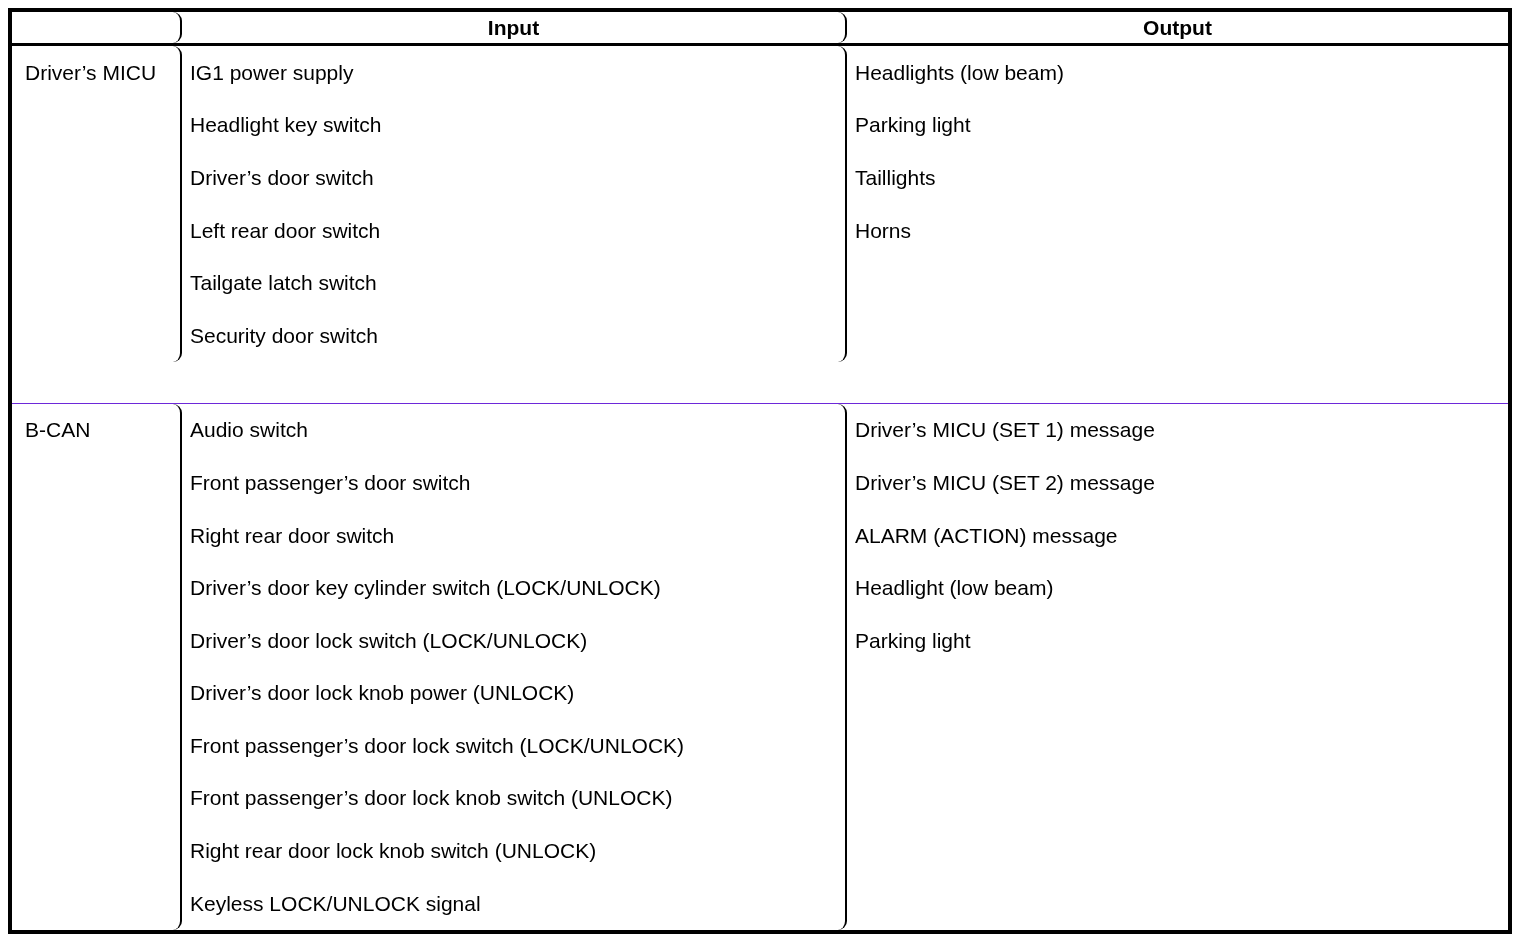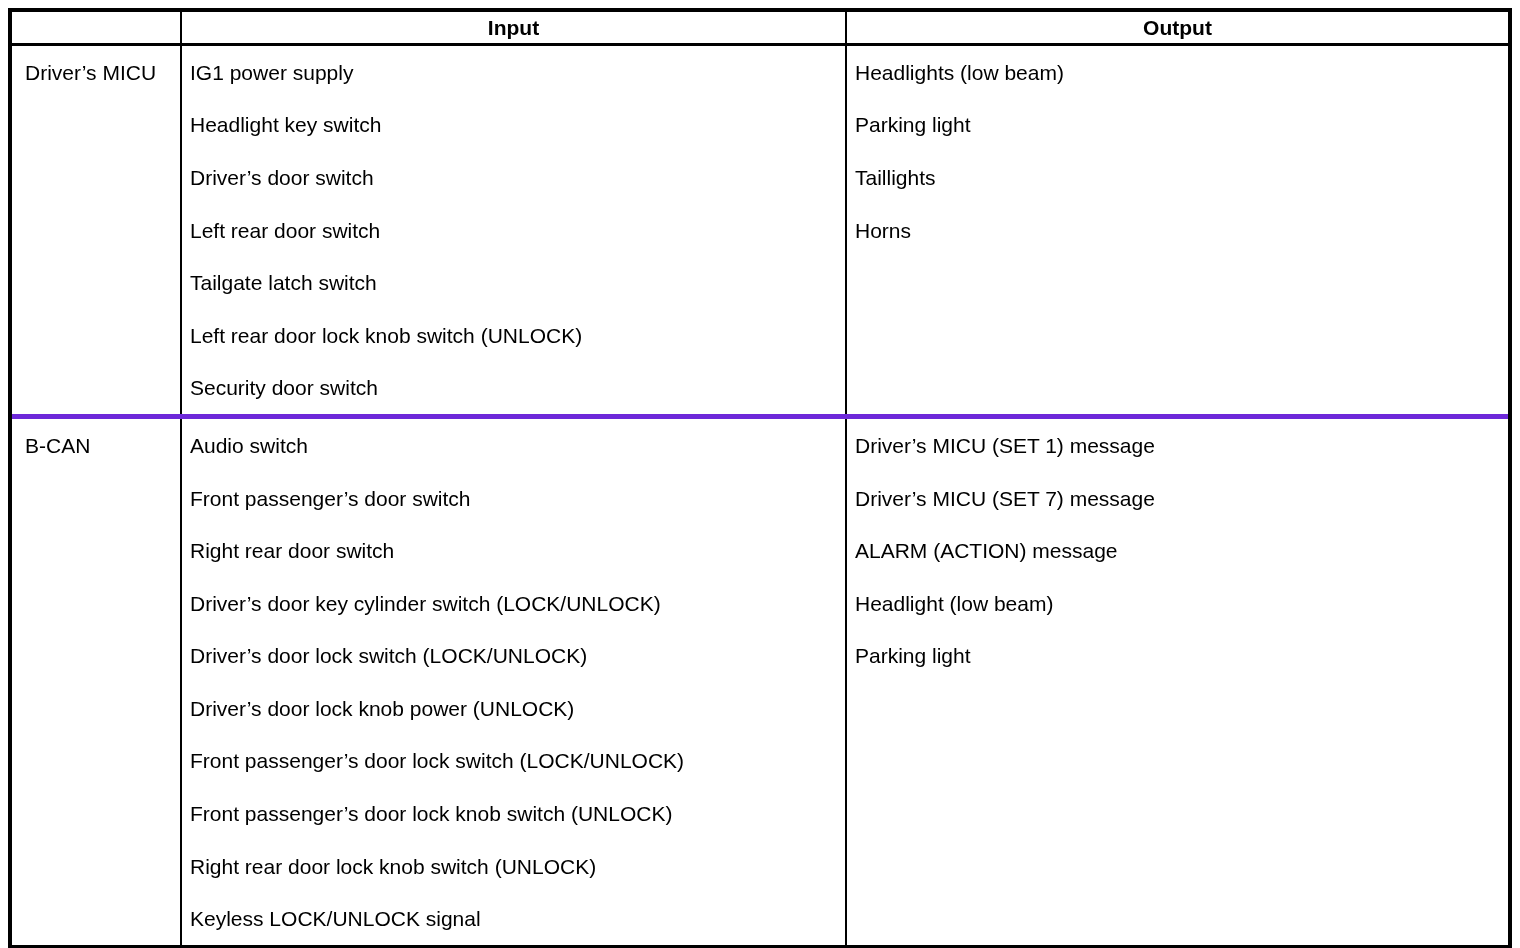--- a/index.html
+++ b/index.html
@@ -22,28 +22,30 @@
     background: #ffffff;
   }
   .row {
     display: grid;
     grid-template-columns: 170px 665px 1fr;
   }
   .header-row {
     border-bottom: 3px solid #000000;
   }
   .body-row + .body-row {
-    border-top: 5px solid #6d28d9;
+    border-top: 1px solid #6d28d9;
+    margin-top: 41px;
   }
   .cell {
     padding: 0;
     background: #ffffff;
   }
   .col-source, .col-input {
     border-right: 2px solid #000000;
+    border-radius: 9px;
   }
   .header-cell {
     height: 31px;
     display: flex;
     align-items: center;
     justify-content: center;
     font-weight: bold;
     font-size: 21px;
   }
   .slot {
@@ -71,21 +73,20 @@
   <div class="row body-row">
     <div class="cell col-source">
       <div class="slot">Driver’s MICU</div>
     </div>
     <div class="cell col-input">
         <div class="slot">IG1 power supply</div>
         <div class="slot">Headlight key switch</div>
         <div class="slot">Driver’s door switch</div>
         <div class="slot">Left rear door switch</div>
         <div class="slot">Tailgate latch switch</div>
-        <div class="slot">Left rear door lock knob switch (UNLOCK)</div>
         <div class="slot">Security door switch</div>
       </div>
     <div class="cell">
         <div class="slot">Headlights (low beam)</div>
         <div class="slot">Parking light</div>
         <div class="slot">Taillights</div>
         <div class="slot">Horns</div>
       </div>
   </div>
 
@@ -100,20 +101,20 @@
         <div class="slot">Driver’s door key cylinder switch (LOCK/UNLOCK)</div>
         <div class="slot">Driver’s door lock switch (LOCK/UNLOCK)</div>
         <div class="slot">Driver’s door lock knob power (UNLOCK)</div>
         <div class="slot">Front passenger’s door lock switch (LOCK/UNLOCK)</div>
         <div class="slot">Front passenger’s door lock knob switch (UNLOCK)</div>
         <div class="slot">Right rear door lock knob switch (UNLOCK)</div>
         <div class="slot">Keyless LOCK/UNLOCK signal</div>
       </div>
     <div class="cell">
         <div class="slot">Driver’s MICU (SET 1) message</div>
-        <div class="slot">Driver’s MICU (SET 7) message</div>
+        <div class="slot">Driver’s MICU (SET 2) message</div>
         <div class="slot">ALARM (ACTION) message</div>
         <div class="slot">Headlight (low beam)</div>
         <div class="slot">Parking light</div>
       </div>
   </div>
 
 </div>
 
 </body></html>

